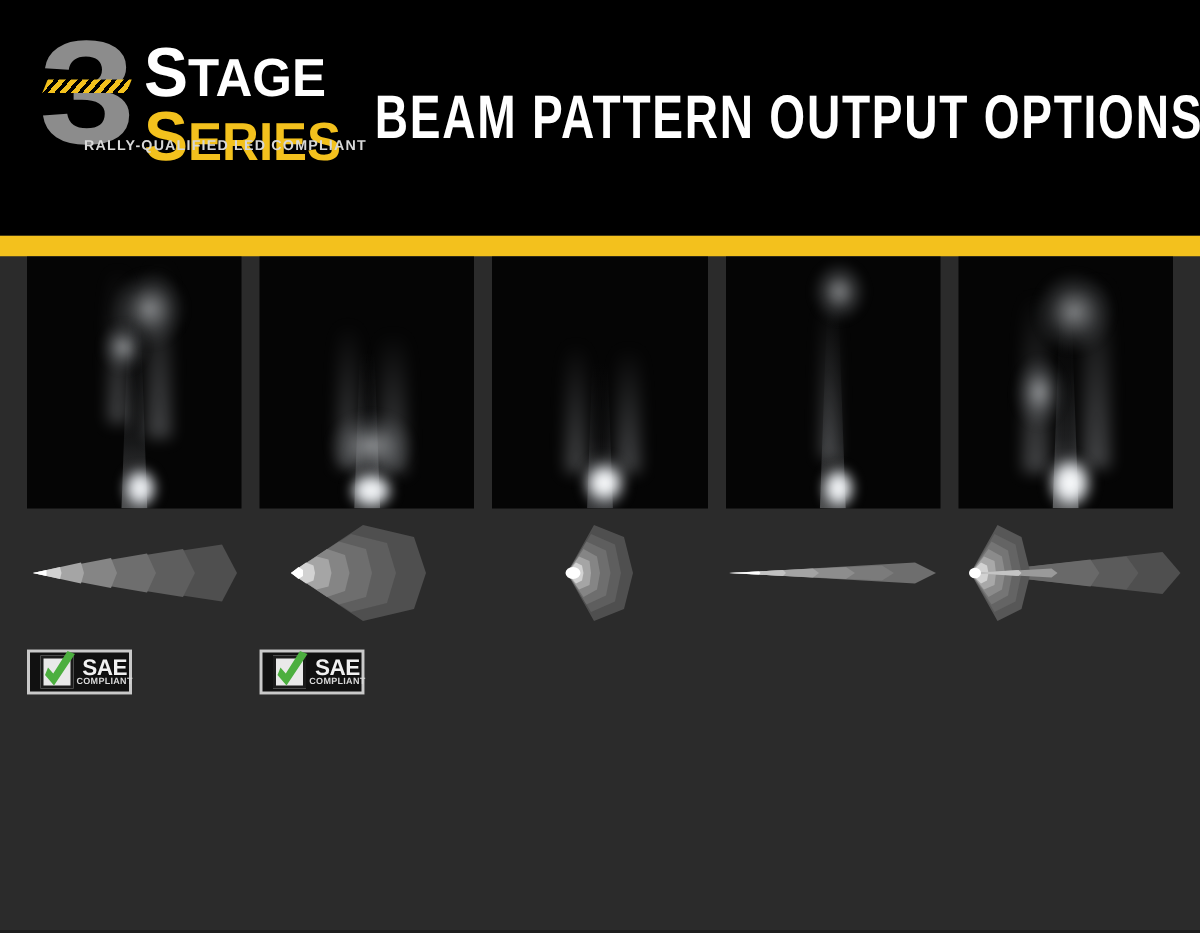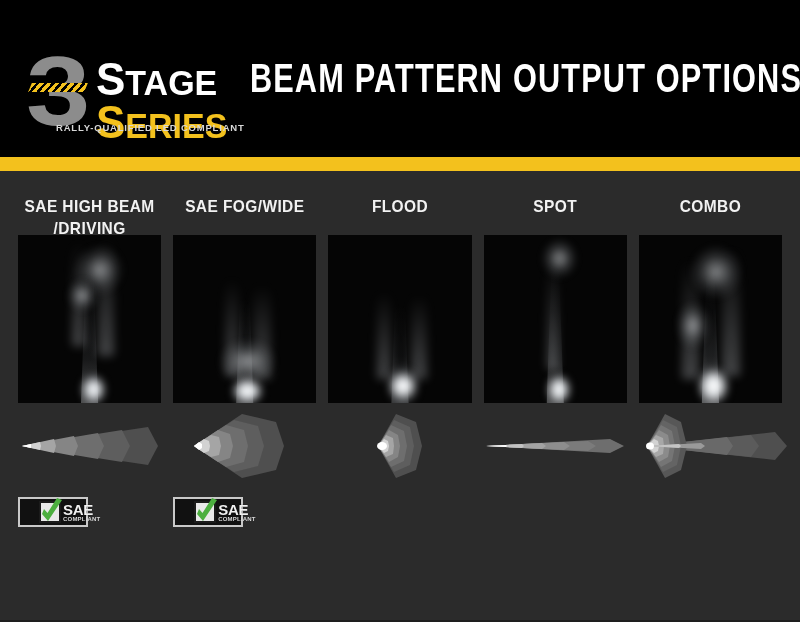--- a/index.html
+++ b/index.html
@@ -14,21 +14,21 @@
   .header {
     position:relative;
     height:157px;
     background:#000000;
     display:flex;
     align-items:center;
   }
   .logo {
     position:absolute;
     left:26px;
-    top:44px;
+    top:14px;
     width:220px;
     height:104px;
   }
   .logo-3 {
     position:absolute;
     left:0; top:-2px;
     font-family:"Liberation Sans", sans-serif;
     font-size:98px;
     font-weight:bold;
     color:#8c8c8c;
@@ -149,21 +149,22 @@
   .beam svg { display:block; overflow:visible; }
 
   
   .badge-row { height:50px; padding-top:8px; }
   .sae-badge {
     width:70px; height:30px;
     background:#111111;
     border:2px solid #c9c9c9;
     display:flex;
     align-items:center;
-    padding:0 19px;
+    padding:0 7px;
+    text-align:center;
   }
   .sae-check {
     width:22px; height:22px;
     background:#e9e9e9;
     border:2px solid #1b1b1b;
     position:relative;
     flex:0 0 auto;
   }
   .sae-check svg { position:absolute; left:-2px; top:-5px; }
   .sae-text { margin-left:2px; line-height:1; }
@@ -197,39 +198,20 @@
     <div class="logo-tag">RALLY-QUALIFIED LED COMPLIANT</div>
   </div>
 
   <div class="header-title">BEAM PATTERN OUTPUT OPTIONS</div>
 </div>
 
 <div class="accent-bar"></div>
 
 <div class="board">
 
-  <div class="columns">
-    <div class="col">
-      <div class="col-label">
-        <span><span>SAE HIGH BEAM</span><br><span>/DRIVING</span></span>
-      </div>
-    </div>
-    <div class="col">
-      <div class="col-label">SAE FOG/WIDE</div>
-    </div>
-    <div class="col">
-      <div class="col-label">FLOOD</div>
-    </div>
-    <div class="col">
-      <div class="col-label">SPOT</div>
-    </div>
-    <div class="col">
-      <div class="col-label">COMBO</div>
-    </div>
-  </div>
 
   <div class="columns">
 
     <div class="col">
       <div class="photo">
         <div class="road"></div>
         <div class="tree" style="left:38%;top:4%;width:9%;height:62%;"></div>
         <div class="tree" style="left:56%;top:2%;width:11%;height:70%;"></div>
         <div class="brush" style="left:40%;top:6%;width:34%;height:30%;"></div>
         <div class="brush" style="left:34%;top:26%;width:22%;height:20%;"></div>

